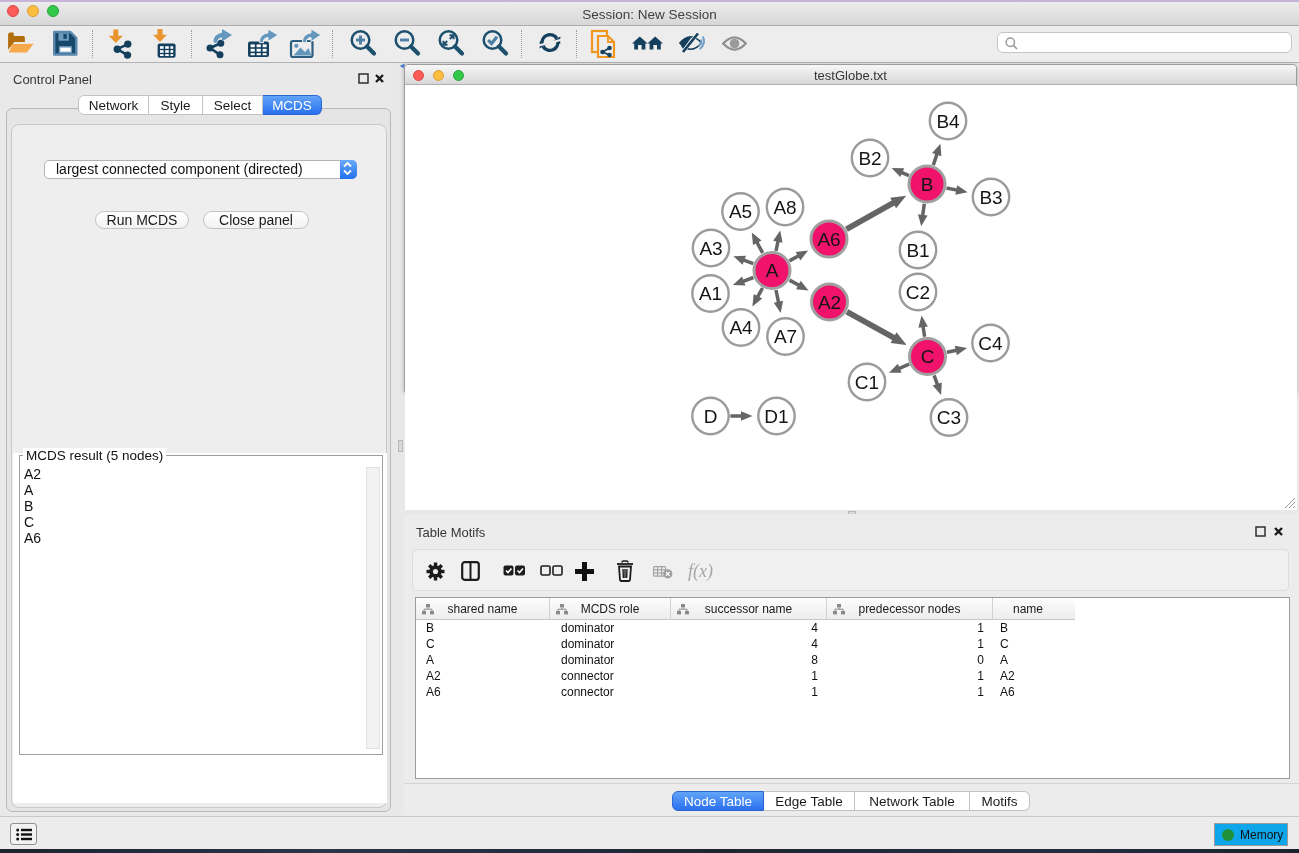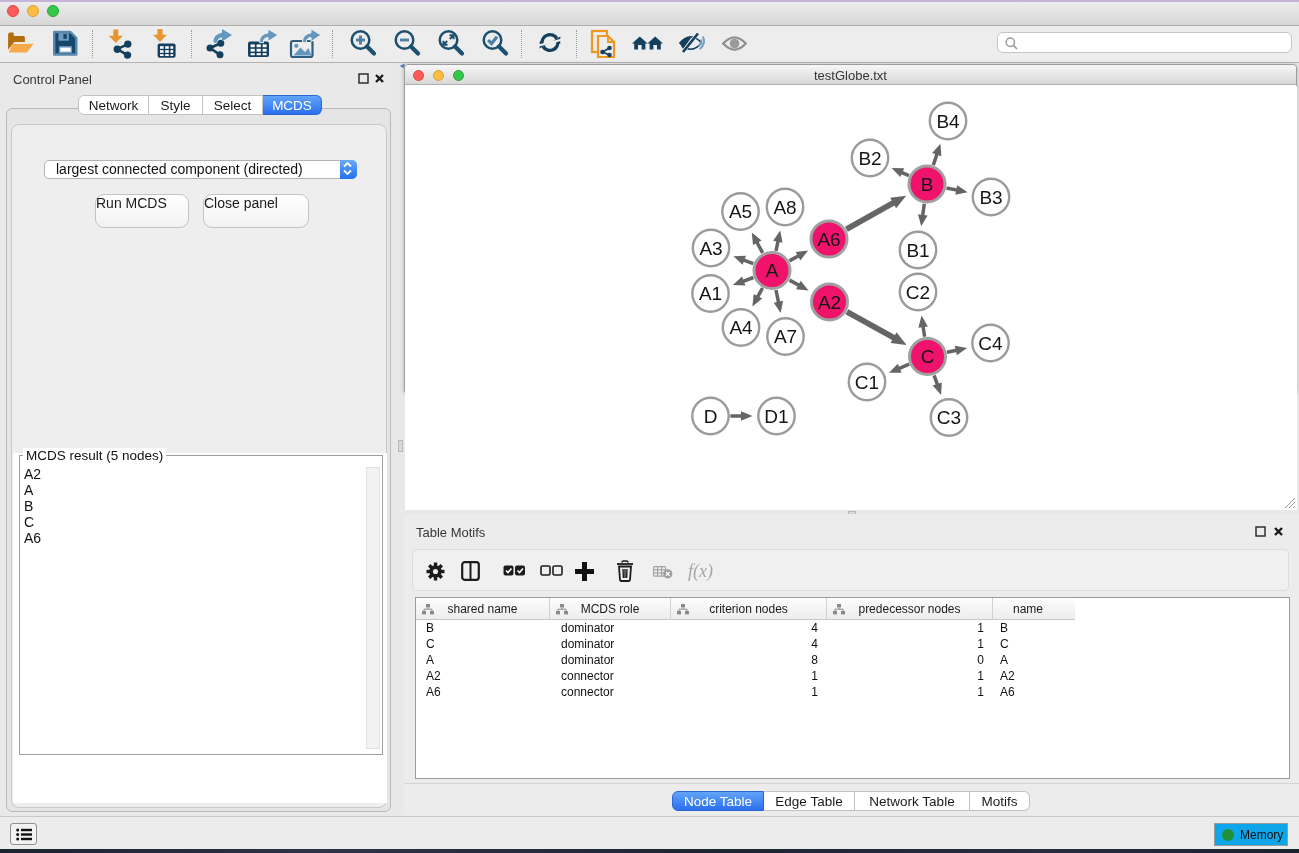--- a/index.html
+++ b/index.html
@@ -19,21 +19,21 @@
 #cpanel .ptitle{position:absolute;left:13px;top:9px;font-size:13px;color:#363636}
 .hbtn{position:absolute;top:10px}
 #cptabs{position:absolute;left:78px;top:32px;width:244px;height:20px;font-size:13px;z-index:2}
 .tab{position:absolute;top:0;height:20px;background:#fff;border:1px solid #c2c2c2;color:#1a1a1a;text-align:center;line-height:19px;font-size:13.5px}
 .tab.sel{background:linear-gradient(#62a4f8,#2a70ee);border-color:#2a67d4;color:#fff}
 #tabbox{position:absolute;left:6px;top:45px;width:385px;height:704px;background:#e5e5e5;border:1px solid #b9b9b9;border-radius:6px}
 #innerpanel{position:absolute;left:4px;top:15px;width:376px;height:684px;background:#eeeeee;border:1px solid #c9c9c9;border-radius:8px}
 #optlabel{position:absolute;left:0;width:100%;top:12px;text-align:center;font-size:15px;color:#1c1c1c}
 #combo{position:absolute;left:32px;top:35px;width:313px;height:19px;background:#fff;border:1px solid #b2b2b2;border-radius:5px;font-size:14px;color:#111;line-height:17px;padding-left:11px}
 #combo .spin{position:absolute;right:-1px;top:-1px;width:17px;height:19px;background:linear-gradient(#6aaaf9,#2170ee);border-radius:0 5px 5px 0}
-.btn{position:absolute;top:69px;height:34px;background:linear-gradient(#ffffff,#f2f2f2);border:1px solid #c3c3c3;border-radius:9px;font-size:14px;color:#1a1a1a;text-align:left;line-height:16px}
+.btn{position:absolute;top:86px;height:18px;background:linear-gradient(#ffffff,#f2f2f2);border:1px solid #c3c3c3;border-radius:9px;font-size:14px;color:#1a1a1a;text-align:center;line-height:16px}
 #resultwrap{position:absolute;left:1px;top:328px;width:374px;height:350px;background:#fff}
 #groupbox{position:absolute;left:6px;top:2px;width:364px;height:300px;border:1px solid #9e9e9e}
 #grouplabel{position:absolute;left:3px;top:-8px;background:#fff;padding:0 3px;font-size:13.5px;color:#111}
 #mcdslist{position:absolute;left:1px;top:10px;right:1px;bottom:1px;background:#fff;font-size:13px;color:#111}
 #mcdslist div{height:16px;line-height:16px;padding:0 0 0 3px;font-size:14px}
 #listsb{position:absolute;right:2px;top:11px;width:14px;bottom:5px;background:#f2f2f2;border:1px solid #e0e0e0}
 #desktop{position:absolute;left:391px;top:63px;width:908px;height:752px;background:#e8e8e8}
 #netwin{position:absolute;left:404px;top:64px;width:893px;height:328px;background:#fff;border:1px solid #9d9d9d;border-radius:4px 4px 0 0;box-shadow:0 1px 4px rgba(0,0,0,.25)}
 #nettitle{position:absolute;left:0;top:0;width:100%;height:20px;background:linear-gradient(#f7f7f7,#d8d8d8);border-bottom:1px solid #afafaf;border-radius:4px 4px 0 0}
 #nettitle .tl{top:5px;width:11px;height:11px}
@@ -54,20 +54,21 @@
 #membtn{position:absolute;right:11px;top:6px;width:74px;height:23px;background:#0ea5e9;border:1px solid #9a9a9a;font-size:12px;color:#111}
 #membtn .dot{position:absolute;left:7px;top:5px;width:12px;height:12px;border-radius:50%;background:#1f9239}
 #membtn .mlabel{position:absolute;left:25px;top:4px}
 #darkstrip{position:absolute;left:0;top:849px;width:1299px;height:4px;background:linear-gradient(90deg,#1b2330,#2b3547 25%,#1d2532 55%,#242e3f 80%,#1a222e)}
 </style></head><body>
 <div id="wall"></div>
 <div id="titlebar">
 <span class="tl r" style="left:7px"></span>
     <span class="tl y" style="left:27px"></span>
     <span class="tl g" style="left:47px"></span>
+<span class="wtitle">Session: New Session</span>
 </div>
 <div id="toolbar">
 <svg class="tbi" style="left:6px;top:30px;top:4px" width="30" height="25" viewBox="0 0 30 25">
 <path d="M2.1 19.8 L2.1 4.6 Q2.1 2.6 4.1 2.6 L6.8 2.6 Q7.8 2.6 7.8 3.6 L7.8 6.1 L17.3 6.1 Q18.9 6.1 18.9 7.7 L18.9 11.9 L8.3 11.9 Z" fill="#b26d0d"></path>
 <path d="M6.3 13.9 L27.6 13.8 L20.9 22.4 L2.9 22.4 Z" fill="#f6a94a"></path>
 </svg>
 <svg class="tbi" style="left:51px;top:29px;top:3px" width="28" height="27" viewBox="0 0 28 27">
 <path d="M3.2 3 L19.5 3 L25.3 9 L25.3 25.5 L3.2 25.5 Z" fill="#16486b" stroke="#5a89ad" stroke-width="2.4" stroke-linejoin="round"></path>
 <rect x="7.5" y="4.2" width="10.3" height="7.5" fill="#6f9cbd"></rect>
 <rect x="12.4" y="5" width="3.4" height="4.8" fill="#16486b"></rect>
@@ -423,21 +424,21 @@
       </div>
 <div class="thead" style="left:255px;width:156px">
         <svg style="position:absolute;left:6px;top:6px" width="12" height="11" viewBox="0 0 12 11">
           <g fill="#8a8a8a">
             <rect x="4" y="0" width="4" height="3.4"></rect>
             <rect x="0" y="7" width="4" height="3.4"></rect>
             <rect x="8" y="7" width="4" height="3.4"></rect>
           </g>
           <path d="M6 3.4 L6 5.2 M2 7 L2 5.2 L10 5.2 L10 7" fill="none" stroke="#8a8a8a" stroke-width="1"></path>
         </svg>
-        <span>criterion nodes</span>
+        <span>successor name</span>
       </div>
 <div class="thead" style="left:411px;width:166px">
         <svg style="position:absolute;left:6px;top:6px" width="12" height="11" viewBox="0 0 12 11">
           <g fill="#8a8a8a">
             <rect x="4" y="0" width="4" height="3.4"></rect>
             <rect x="0" y="7" width="4" height="3.4"></rect>
             <rect x="8" y="7" width="4" height="3.4"></rect>
           </g>
           <path d="M6 3.4 L6 5.2 M2 7 L2 5.2 L10 5.2 L10 7" fill="none" stroke="#8a8a8a" stroke-width="1"></path>
         </svg>

